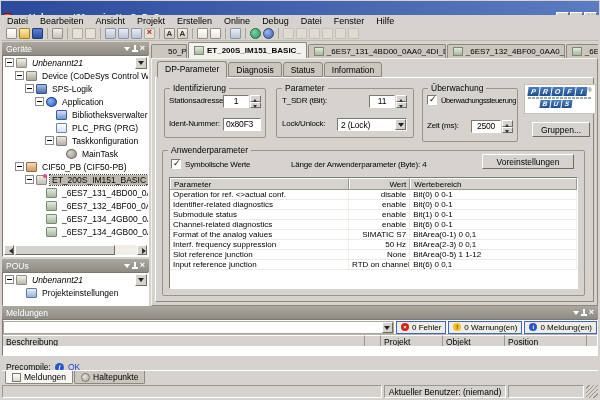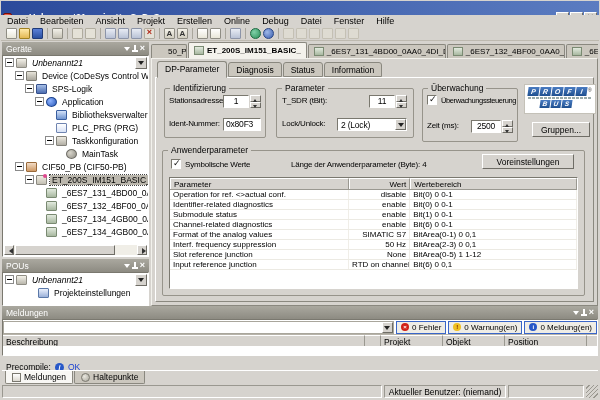--- a/index.html
+++ b/index.html
@@ -320,21 +320,21 @@
     </div>
     <div class="tree">
       <div class="tree-dd">
           <span class="tri-down"></span>
         </div>
       <div class="trow">
         <span class="exp"></span>
         <span class="ti ti-proj"></span>
         <span class="tlabel italic">Unbenannt21</span>
       </div>
-      <div class="trow" style="padding-left:24px">
+      <div class="trow" style="padding-left:12px">
         <span class="tsp"></span>
         <span class="ti ti-set"></span>
         <span class="tlabel">Projekteinstellungen</span>
       </div>
     </div>
   </div>
 </div>
 
 <div class="doctabs">
   <span class="dtab" style="width:36px;padding-left:16px">

